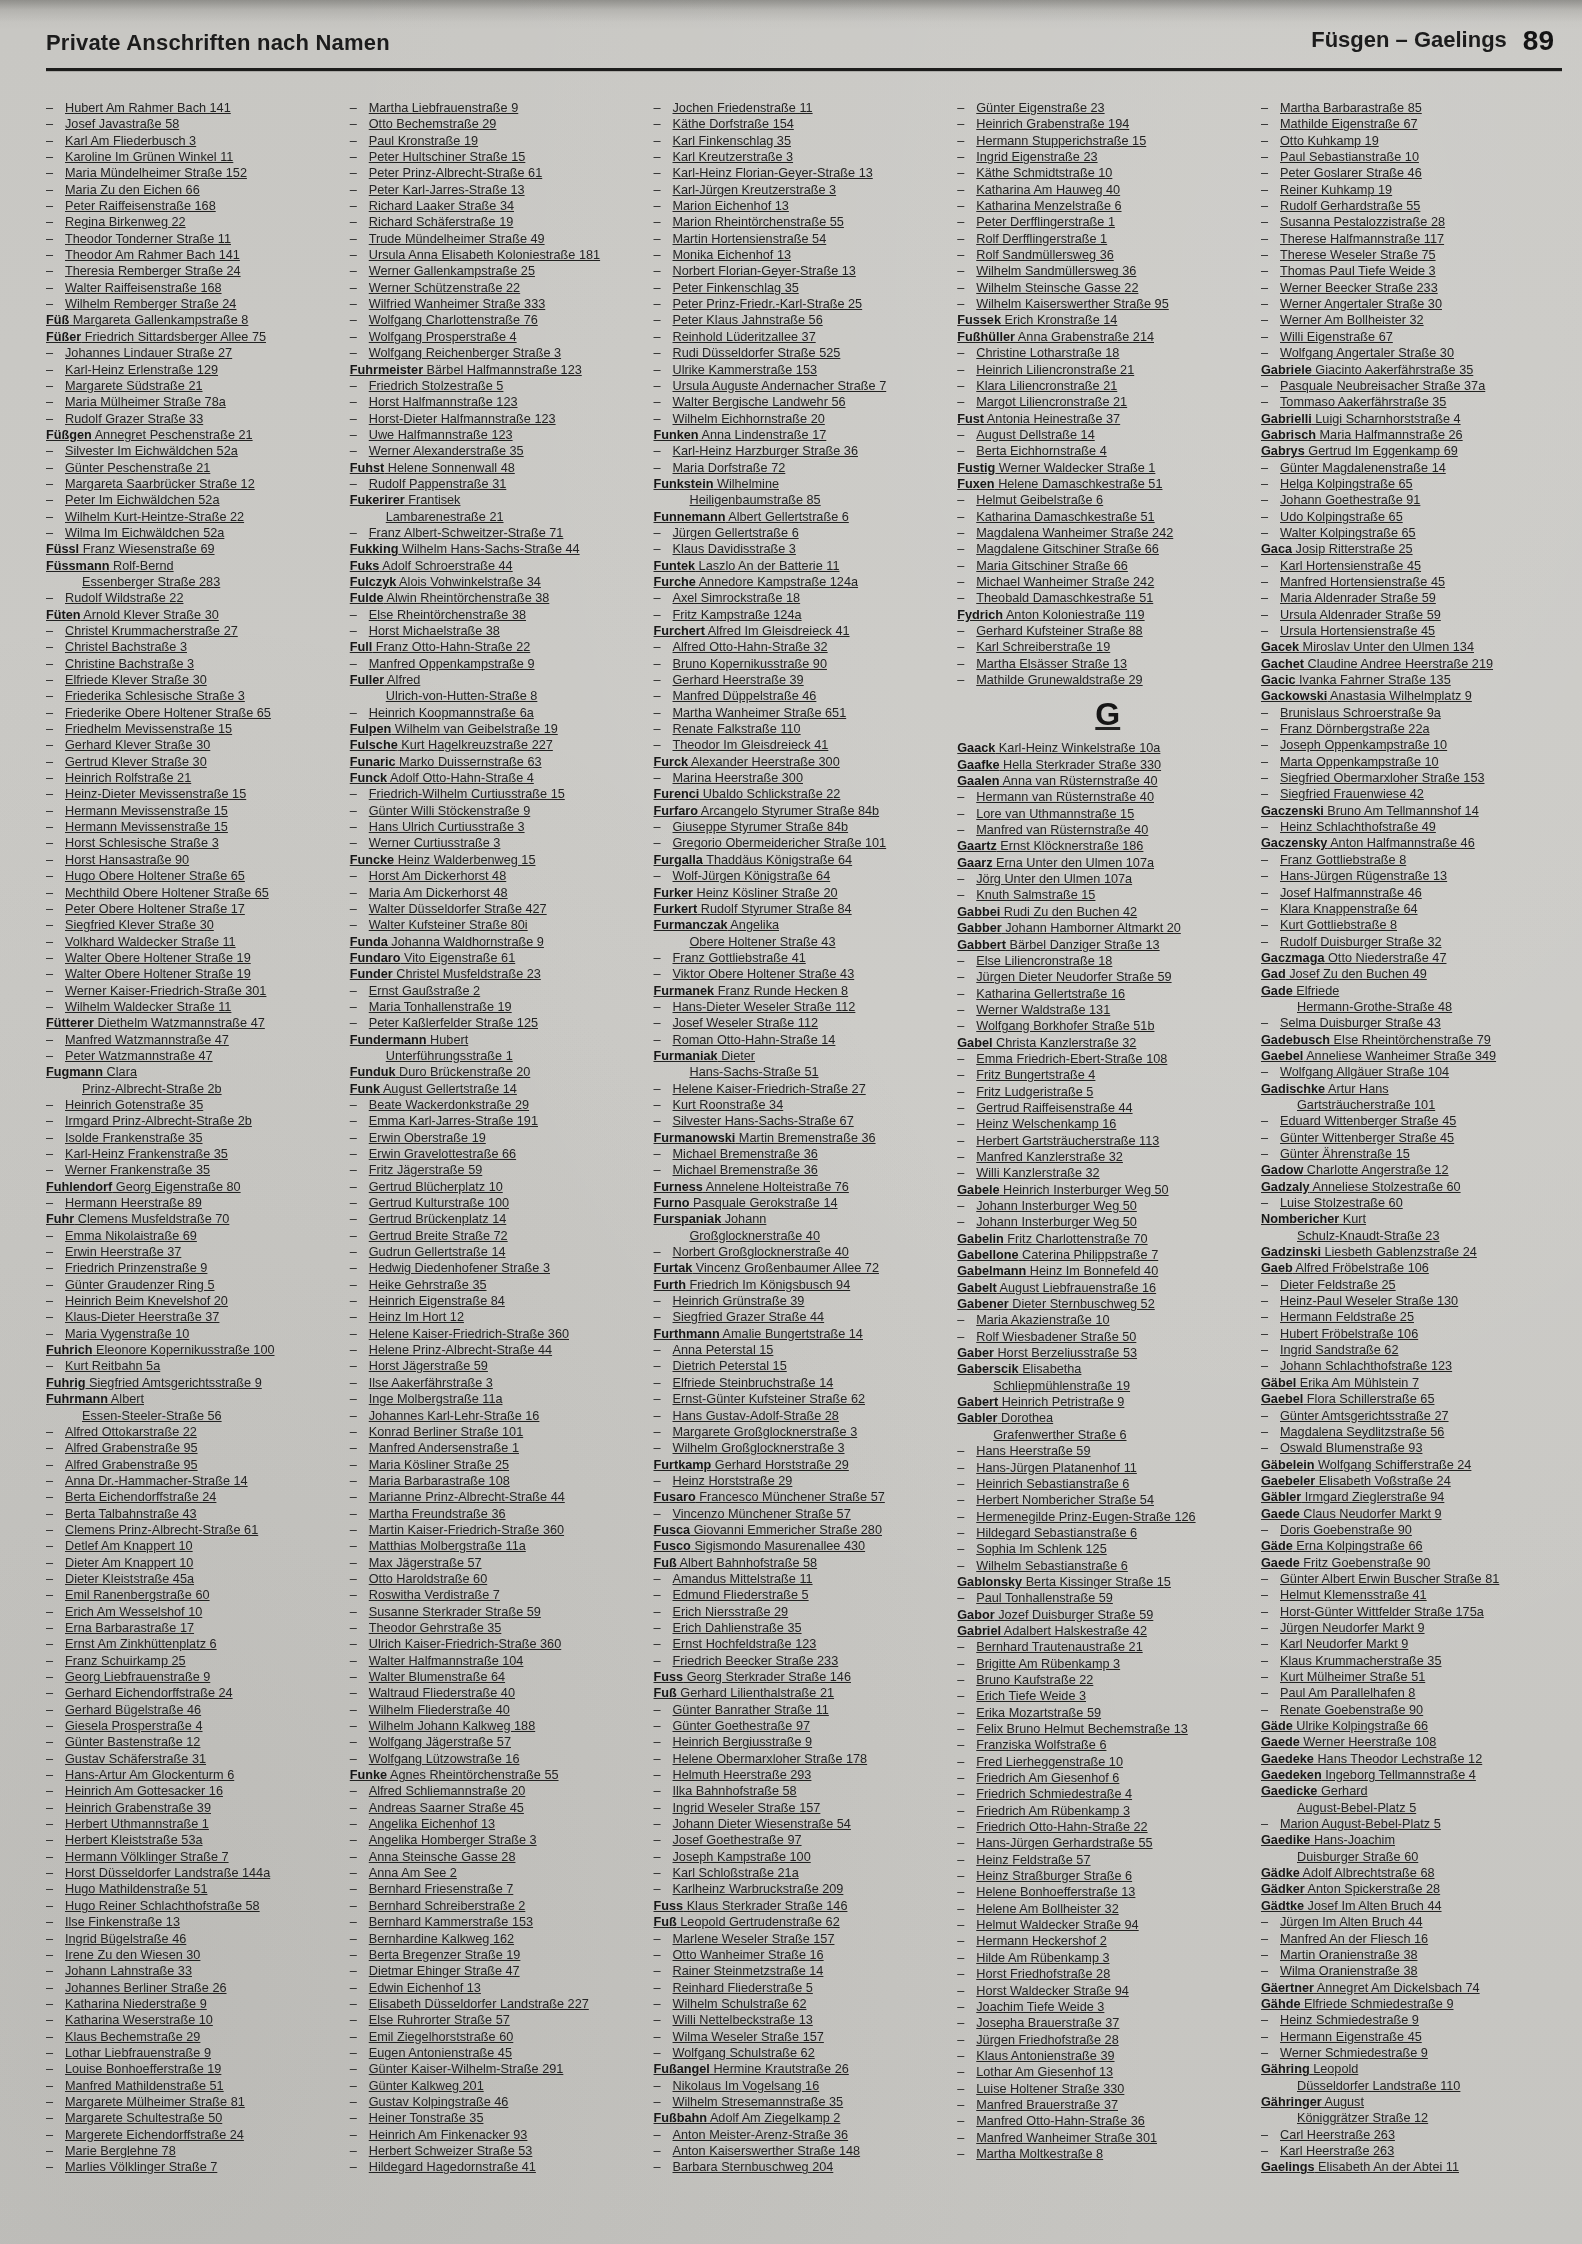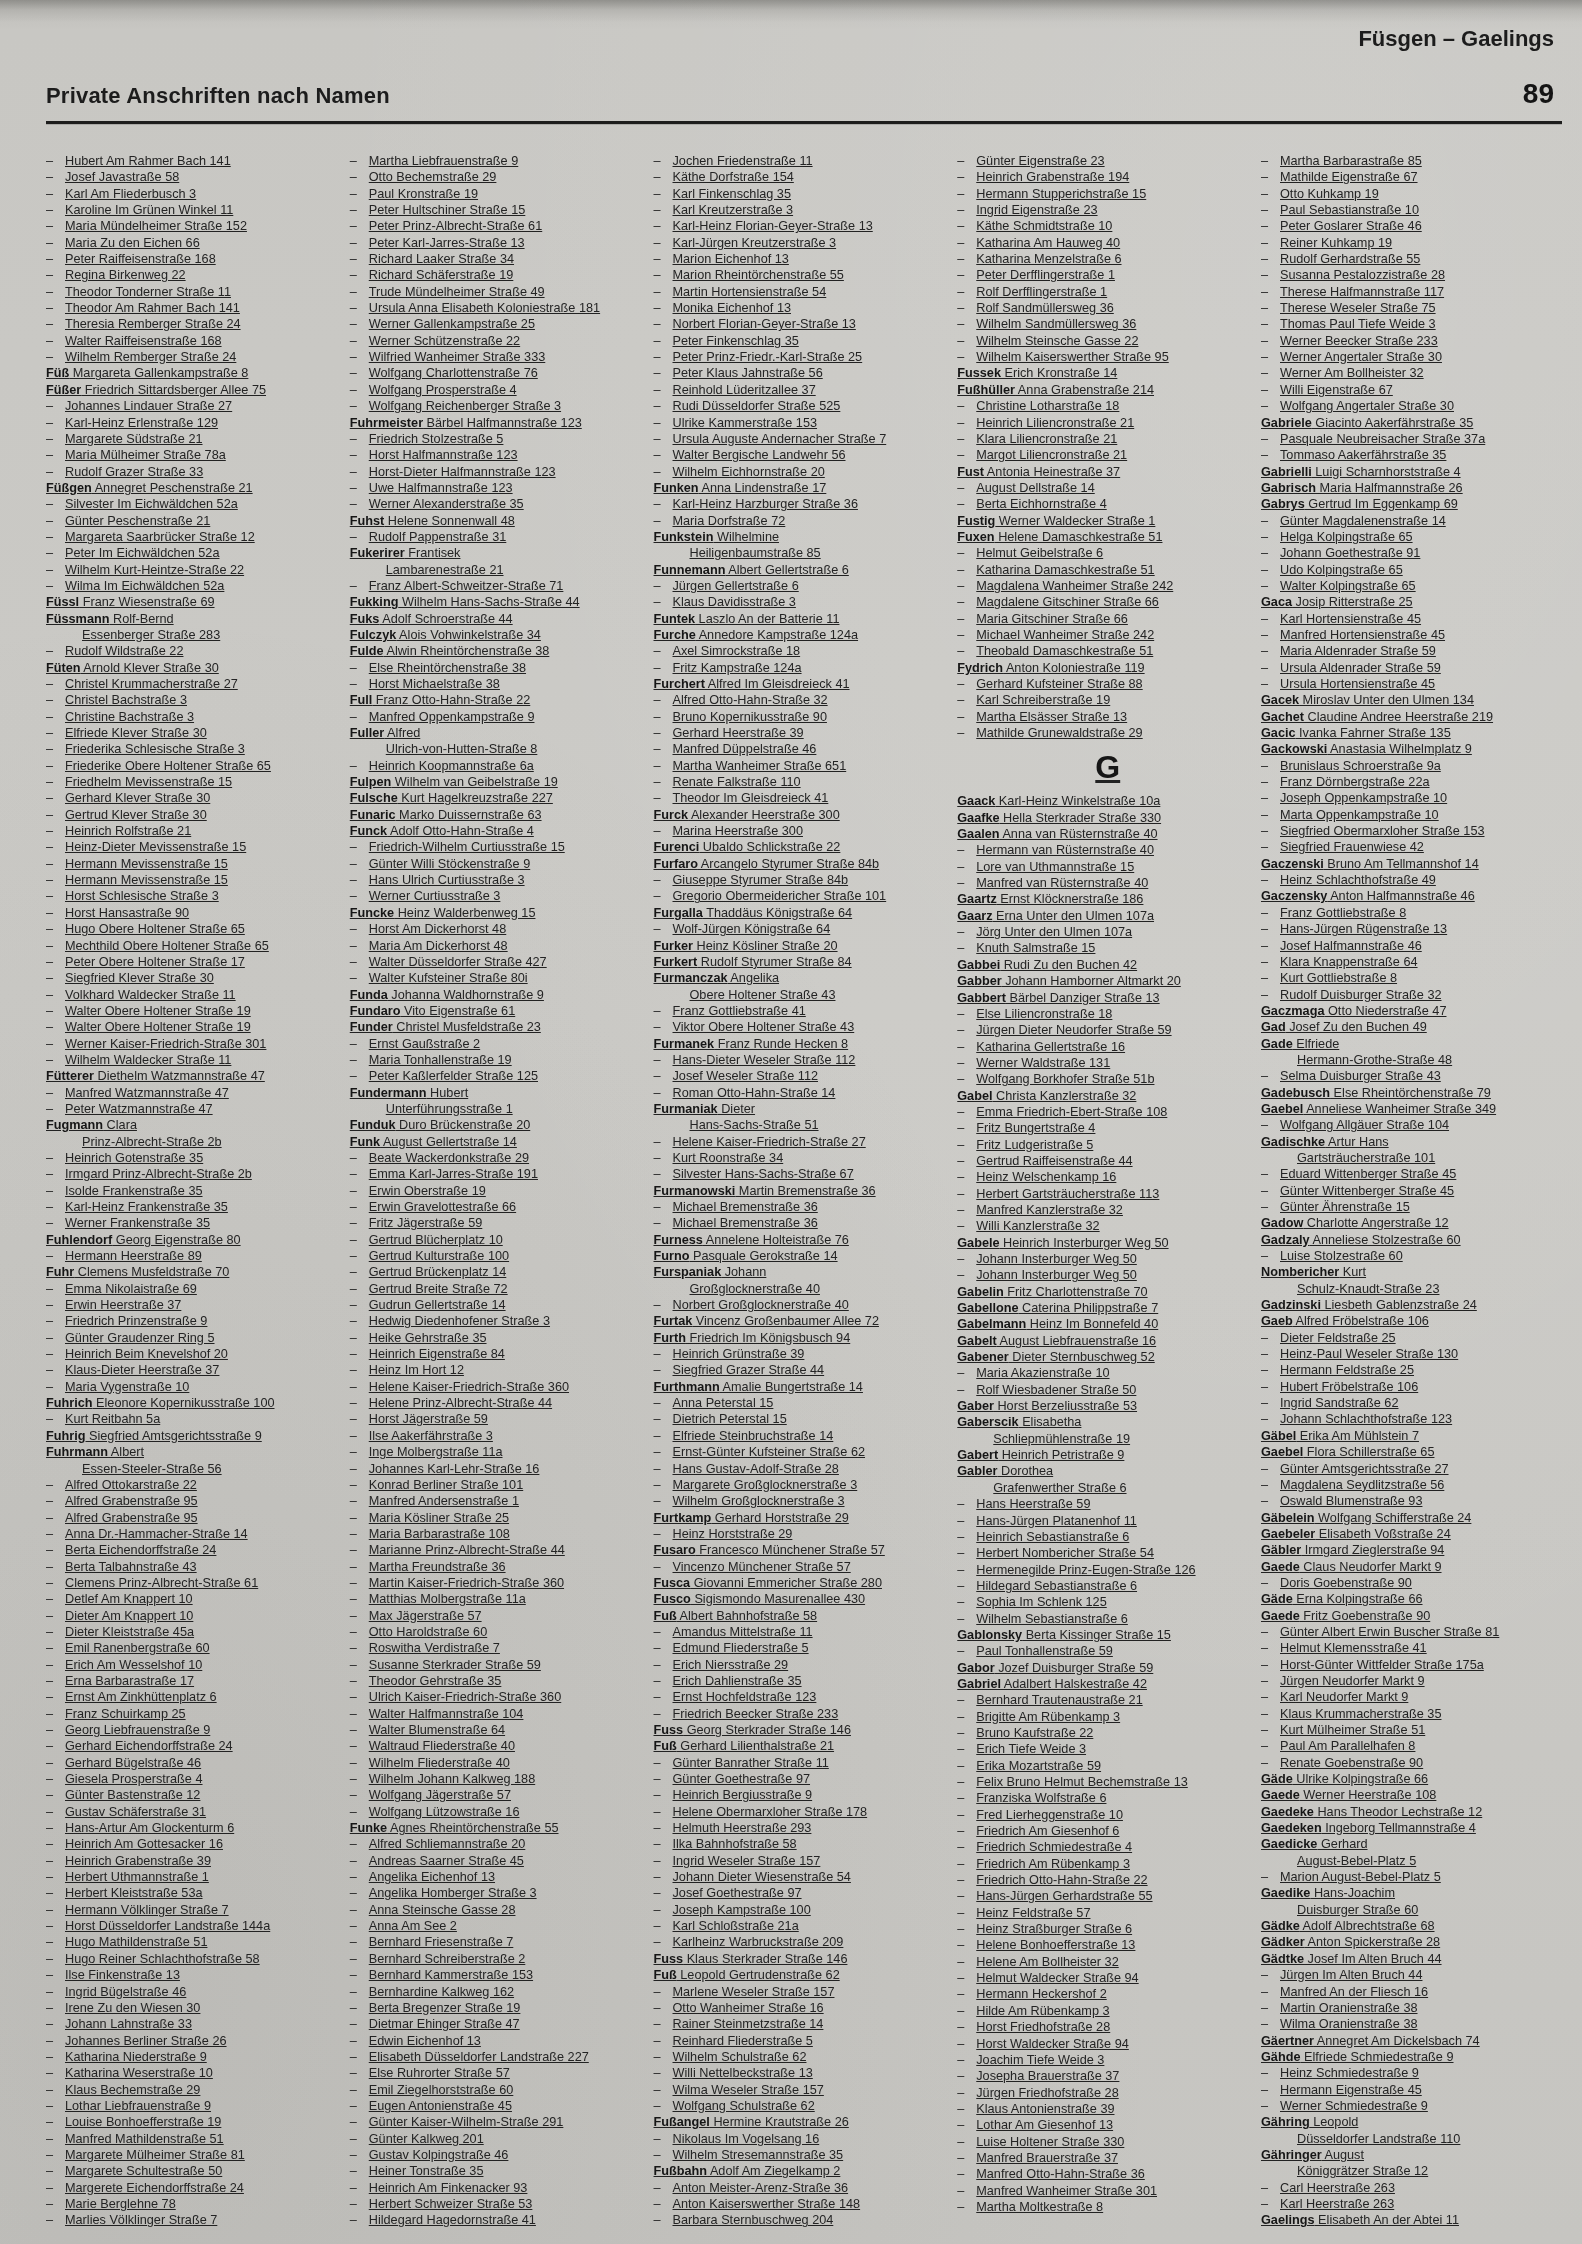--- a/index.html
+++ b/index.html
@@ -11,21 +11,21 @@
       radial-gradient(ellipse at 80% 12%, rgba(255,255,255,0.10), rgba(255,255,255,0) 55%),
       radial-gradient(ellipse at 10% 90%, rgba(90,90,86,0.10), rgba(90,90,86,0) 50%),
       linear-gradient(180deg,#bdbcb8 0,#c8c7c3 30px,#cbcac6 45%,#c6c5c1 100%);
     color:#222;
     overflow:hidden;
     position:relative;
   }
   .page{position:absolute;inset:0;padding:26px 20px 0 46px;box-sizing:border-box;}
   .hdr{display:flex;justify-content:space-between;align-items:flex-end;padding-right:8px;}
   .hdr-title{font-weight:bold;font-size:22px;letter-spacing:0.2px;color:#1c1c1c;}
-  .hdr-right{display:flex;align-items:flex-end;gap:24px;flex-direction:column;}
+  .hdr-right{display:flex;align-items:flex-end;gap:16px;}
   .hdr-range{font-weight:bold;font-size:22px;color:#1c1c1c;padding-bottom:3px;}
   .hdr-page{font-weight:bold;font-size:28px;line-height:30px;color:#141414;}
   .rule{height:3px;background:#1d1d1c;margin-top:12px;box-shadow:0 1px 0 rgba(0,0,0,0.15);}
   .cols{display:flex;justify-content:space-between;margin-top:29px;text-decoration:underline;}
   .col{width:301px;flex:0 0 auto;}
   .ln{font-size:12.7px;line-height:16.35px;white-space:nowrap;color:#242424;}
   .ln b{color:#161616;}
   .dash::before{content:"–";display:inline-block;width:19px;}
   .cont{padding-left:36px;}
   .gsec{height:52px;display:flex;align-items:center;justify-content:center;

